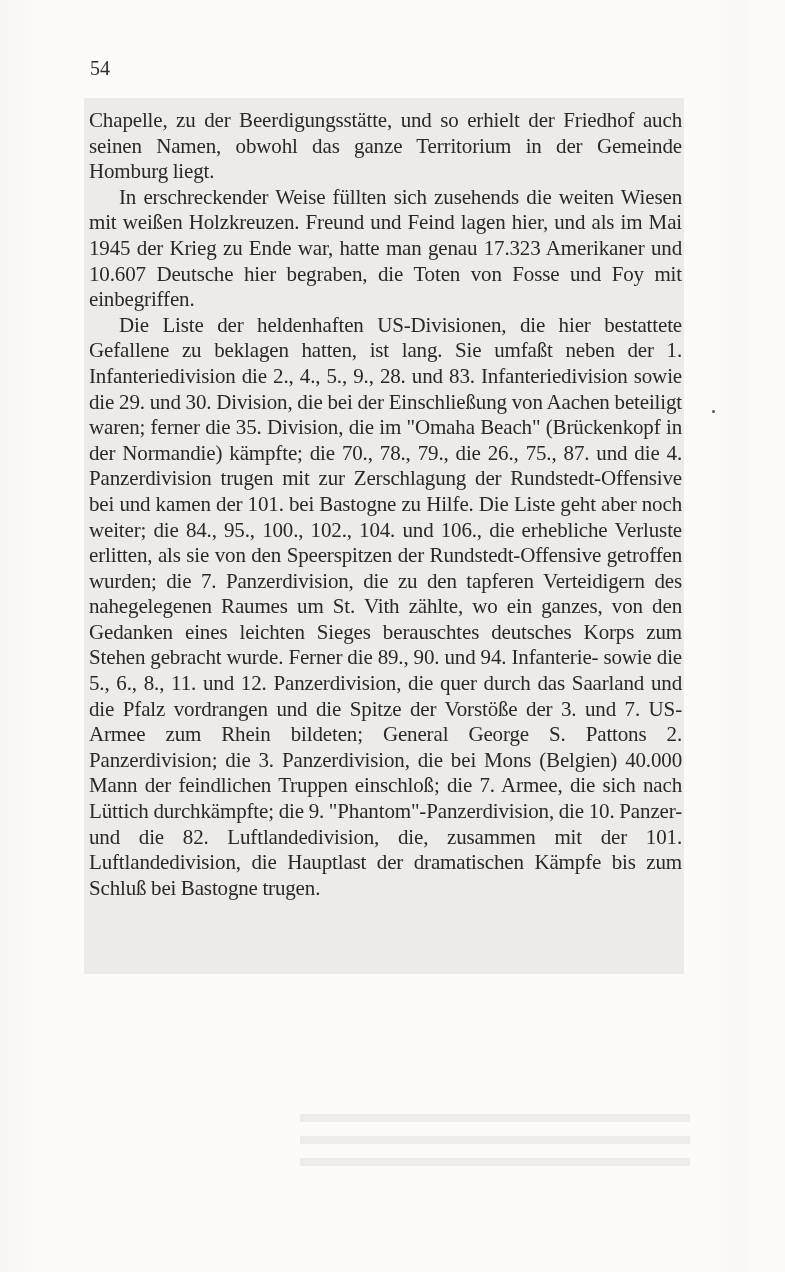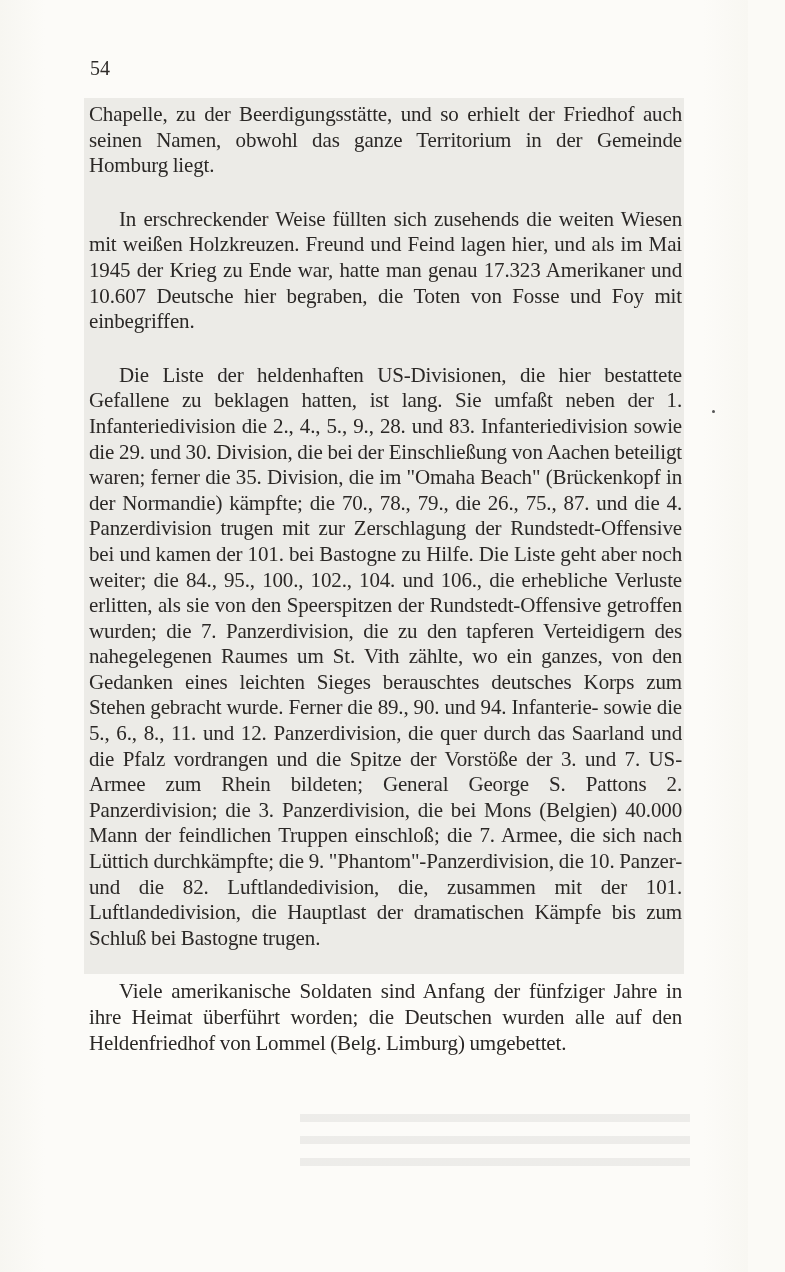--- a/index.html
+++ b/index.html
@@ -33,35 +33,34 @@
       position: absolute;
       left: 90px;
       top: 56px;
       font-size: 20px;
       line-height: 24px;
       color: #2f2c2a;
     }
     .body-text {
       position: absolute;
       left: 89px;
-      top: 102px;
+      top: 108px;
       width: 593px;
       font-size: 21px;
       line-height: 25.6px;
       text-align: justify;
       letter-spacing: -0.15px;
       word-spacing: -0.5px;
     }
     .body-text p {
       margin: 0;
       text-indent: 0;
     }
     .body-text p.indent {
       text-indent: 30px;
-      margin-top: 28px;
     }
     .speck {
       position: absolute;
       left: 712px;
       top: 410px;
       width: 3px;
       height: 3px;
       border-radius: 50%;
       background: #555;
     }
@@ -82,18 +81,17 @@
 
 <div class="page">
   <div class="shade"></div>
 
   <div class="page-number">54</div>
 
   <div class="body-text">
     <p>Chapelle, zu der Beerdigungsstätte, und so erhielt der Friedhof auch seinen Namen, obwohl das ganze Territorium in der Gemeinde Homburg liegt.</p>
     <p class="indent">In erschreckender Weise füllten sich zusehends die weiten Wiesen mit weißen Holzkreuzen. Freund und Feind lagen hier, und als im Mai 1945 der Krieg zu Ende war, hatte man genau 17.323 Amerikaner und 10.607 Deutsche hier begraben, die Toten von Fosse und Foy mit einbegriffen.</p>
     <p class="indent">Die Liste der heldenhaften US-Divisionen, die hier bestattete Gefallene zu beklagen hatten, ist lang. Sie umfaßt neben der 1. Infanteriedivision die 2., 4., 5., 9., 28. und 83. Infanteriedivision sowie die 29. und 30. Division, die bei der Einschließung von Aachen beteiligt waren; ferner die 35. Division, die im "Omaha Beach" (Brückenkopf in der Normandie) kämpfte; die 70., 78., 79., die 26., 75., 87. und die 4. Panzerdivision trugen mit zur Zerschlagung der Rundstedt-Offensive bei und kamen der 101. bei Bastogne zu Hilfe. Die Liste geht aber noch weiter; die 84., 95., 100., 102., 104. und 106., die erhebliche Verluste erlitten, als sie von den Speerspitzen der Rundstedt-Offensive getroffen wurden; die 7. Panzerdivision, die zu den tapferen Verteidigern des nahegelegenen Raumes um St. Vith zählte, wo ein ganzes, von den Gedanken eines leichten Sieges berauschtes deutsches Korps zum Stehen gebracht wurde. Ferner die 89., 90. und 94. Infanterie- sowie die 5., 6., 8., 11. und 12. Panzerdivision, die quer durch das Saarland und die Pfalz vordrangen und die Spitze der Vorstöße der 3. und 7. US-Armee zum Rhein bildeten; General George S. Pattons 2. Panzerdivision; die 3. Panzerdivision, die bei Mons (Belgien) 40.000 Mann der feindlichen Truppen einschloß; die 7. Armee, die sich nach Lüttich durchkämpfte; die 9. "Phantom"-Panzerdivision, die 10. Panzer- und die 82. Luftlandedivision, die, zusammen mit der 101. Luftlandedivision, die Hauptlast der dramatischen Kämpfe bis zum Schluß bei Bastogne trugen.</p>
-    <p class="indent">Viele amerikanische Soldaten sind Anfang der fünfziger Jahre in ihre Heimat überführt worden; die Deutschen wurden alle auf den Heldenfriedhof von Lommel (Belg. Limburg) umgebettet.</p>
   </div>
 
   <div class="speck"></div>
   <div class="bleed"></div>
 </div>
 
 </body></html>

